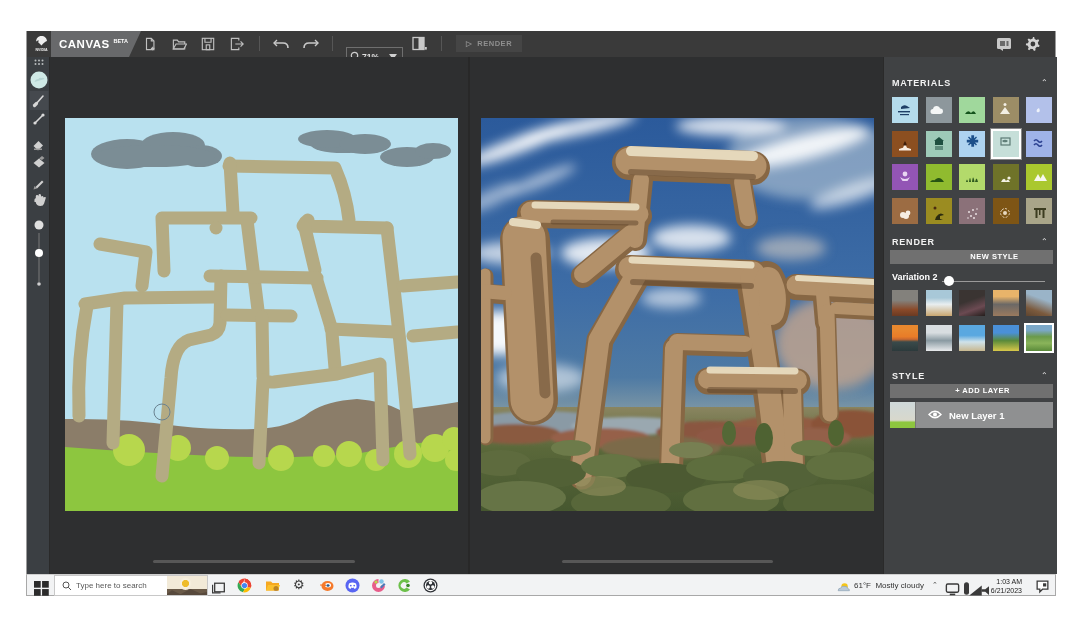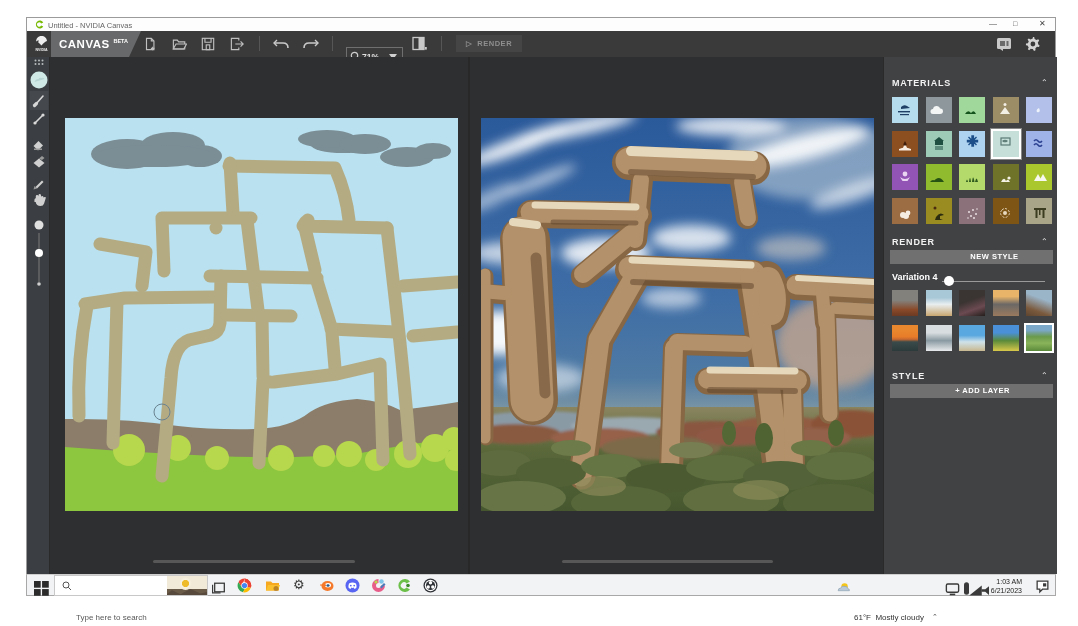--- a/index.html
+++ b/index.html
@@ -30,36 +30,27 @@
 
 #rpanel { position:absolute; left:856px; top:0; width:174px; height:517px; background:#404244; border-left:1px solid #2a2a2a; }
 .sechead { position:absolute; left:8px; color:#f2f2f2; font-size:9px; font-weight:bold; letter-spacing:0.8px; }
 .secarr { position:absolute; left:157px; color:#e8e8e8; font-size:8px; }
 .msq { position:absolute; width:26px; height:26px; }
 .pbtn { position:absolute; left:6px; width:163px; height:13.5px; background:#707070; color:#fff; font-size:7.5px; font-weight:bold; text-align:center; letter-spacing:0.5px; line-height:13.5px; }
 .thumb { position:absolute; width:26px; height:26px; overflow:hidden; }
 
 #taskbar { position:absolute; left:0; top:557px; width:1030px; height:22px; background:#f2f3f4; border:1px solid #a8a8a8; border-top:1px solid #cfcfcf; }
 #searchbox { position:absolute; left:27px; top:0px; width:154px; height:21px; background:#fff; border:1px solid #c8c8c8; }
-.tbtext { position:absolute; font-size:8.5px; color:#595959;margin-top:32px; }
+.tbtext { position:absolute; font-size:8.5px; color:#595959; }
 .ticon { position:absolute; top:3px; width:15px; height:15px; }
 </style>
 </head>
 <body>
 <div id="shot">
 
-  <div id="titlebar">
-    <svg class="tlogo" viewBox="0 0 10 10">
-        <path d="M9.2,2.8 A4.4,4.4 0 1 0 9.2,7.2 L6.8,6.2 A2.4,2.4 0 1 1 6.8,3.8 Z" fill="#76b900"></path>
-      </svg>
-    <span class="ttext">Untitled - NVIDIA Canvas</span>
-    <span class="wbtn" style="left:962px;">—</span>
-    <span class="wbtn" style="left:986px;font-size:7px;top:2px;">□</span>
-    <span class="wbtn" style="left:1012px;">✕</span>
-  </div>
 
   <div id="toolbar">
     <div id="trap"></div>
     <svg class="tbico" style="left:6px;top:3px;" width="17" height="20" viewBox="0 0 17 20">
       <path d="M8.5 2 C5 2 3 4.5 3.2 7.5 L5.5 6 L5.4 8.8 C6.6 9.6 7.5 10.3 8.5 11.5 C10.5 9 12.5 7.5 14 7 C13.8 4 11.5 2 8.5 2 Z" fill="#eee"></path>
       <text x="8.5" y="17" font-size="3.6" fill="#eee" text-anchor="middle" font-weight="bold" font-family="Liberation Sans">NVIDIA</text>
     </svg>
     <div id="canvasword">CANVAS <sup>BETA</sup></div>
     <svg class="tbico" style="left:116px;top:6px;" width="14" height="14" viewBox="0 0 16 16" fill="none" stroke="#c0c0c0" stroke-width="1.3">
       <path d="M4,1.5 L9.5,1.5 L12.5,4.5 L12.5,14.5 L4,14.5 Z"></path>
@@ -469,37 +460,45 @@
         <g fill="#3c3c20">
             <rect x="150" y="151" width="12" height="2"></rect>
             <rect x="151.5" y="153" width="2" height="8"></rect>
             <rect x="158.5" y="153" width="2" height="8"></rect>
             <rect x="155" y="153" width="1.5" height="5"></rect>
           </g>
       </svg>
       <div class="sechead" style="top:180px;">RENDER</div>
       <div class="secarr" style="top:180px;">⌃</div>
       <div class="pbtn" style="top:193px;padding-left:46px;">NEW STYLE</div>
-      <div style="position:absolute;left:8px;top:215px;color:#fff;font-size:9px;font-weight:bold;">Variation 4</div>
+      <div style="position:absolute;left:8px;top:215px;color:#fff;font-size:9px;font-weight:bold;">Variation 2</div>
       <div style="position:absolute;left:58px;top:224px;width:103px;height:1px;background:#9a9a9a;"></div>
       <div style="position:absolute;left:60px;top:219px;width:10px;height:10px;border-radius:50%;background:#fff;"></div>
 
       <div class="thumb" style="left:8px;top:232.5px;background:linear-gradient(#83817c 40%,#8a4a2a 75%,#6b3a22);"></div>
       <div class="thumb" style="left:41.6px;top:232.5px;background:linear-gradient(#a8c8d8 30%,#e8eef0 55%,#c9a670);"></div>
       <div class="thumb" style="left:75.2px;top:232.5px;background:linear-gradient(160deg,#3a3432 40%,#6b4a52 70%,#241e1c);"></div>
       <div class="thumb" style="left:108.8px;top:232.5px;background:linear-gradient(#e8b46a 25%,#6b6866 55%,#9a7a5e);"></div>
       <div class="thumb" style="left:142.4px;top:232.5px;background:linear-gradient(200deg,#9ab4c8 35%,#7b5a3d 75%,#5e4530);"></div>
       <div class="thumb" style="left:8px;top:268px;background:linear-gradient(#e8872e 20%,#e87c28 45%,#c86830 55%,#3a4a4a 65%,#2c3a3c);"></div>
       <div class="thumb" style="left:41.6px;top:268px;background:linear-gradient(#d8dde0 30%,#8a9aa2 60%,#e8eaec);"></div>
       <div class="thumb" style="left:75.2px;top:268px;background:linear-gradient(#5aa8e0 40%,#cfe2ea 65%,#c8b890);"></div>
       <div class="thumb" style="left:108.8px;top:268px;background:linear-gradient(#4a90d8 30%,#5a8a3a 60%,#d8c84a);"></div>
       <div class="thumb" style="left:142.4px;top:268px;background:linear-gradient(#7ba8c8 20%,#6a9a4a 45%,#8ab45a 70%,#5a8a3a);box-shadow:0 0 0 2px #fff;"></div>
       <div class="sechead" style="top:314px;">STYLE</div>
       <div class="secarr" style="top:314px;">⌃</div>
       <div class="pbtn" style="top:327px;padding-left:22px;">+ ADD LAYER</div>
+      <div style="position:absolute;left:6px;top:345px;width:163px;height:26px;background:#8f9091;">
+        <div style="position:absolute;left:0;top:0;width:26px;height:26px;background:linear-gradient(#cfd8d8 8%,#d8d8cc 70%,#8dc63f 78%,#8dc63f);border-right:1px solid #777;"></div>
+        <svg style="position:absolute;left:38px;top:7px;" width="14" height="11" viewBox="0 0 14 11">
+            <path d="M1,5.5 Q7,-1 13,5.5 Q7,12 1,5.5 Z" fill="none" stroke="#fff" stroke-width="1.4"></path>
+            <circle cx="7" cy="5.5" r="2" fill="#fff"></circle>
+          </svg>
+        <span style="position:absolute;left:59px;top:8px;color:#fff;font-size:9.5px;font-weight:bold;">New Layer 1</span>
+      </div>
     </div>
   </div>
 
   <div id="taskbar">
     <svg class="ticon" style="left:7px;top:6px;" width="10" height="10" viewBox="0 0 13 13">
       <rect x="0" y="0" width="5.8" height="5.8" fill="#2b2b2b"></rect>
         <rect x="7" y="0" width="5.8" height="5.8" fill="#2b2b2b"></rect>
       <rect x="0" y="7" width="5.8" height="5.8" fill="#2b2b2b"></rect>
         <rect x="7" y="7" width="5.8" height="5.8" fill="#2b2b2b"></rect>
     </svg>

